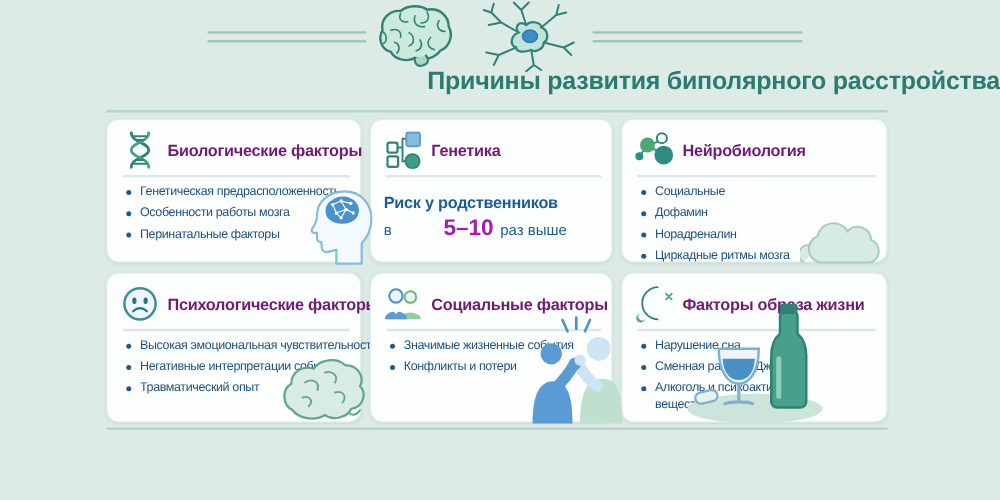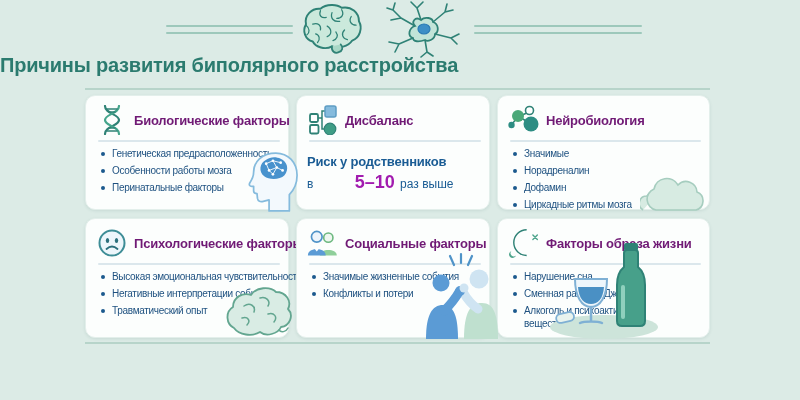--- a/index.html
+++ b/index.html
@@ -9,21 +9,21 @@
 
   
   .hdr-line { position:absolute; height:2px; background:#9dc8bb; border-radius:2px; }
   .l1a { left:166px; top:25px; width:127px; }
   .l1b { left:166px; top:32px; width:127px; }
   .l2a { left:474px; top:25px; width:168px; }
   .l2b { left:474px; top:32px; width:168px; }
   .brain-hdr { position:absolute; left:299px; top:3px; }
   .neuron-hdr { position:absolute; left:381px; top:0px; }
 
-  .page-title { position:absolute; left:0; top:54px; width:800px; text-align:left;
+  .page-title { position:absolute; left:0; top:54px; width:800px; text-align:right;
     font-size:20px; font-weight:bold; color:#2b7b6f; letter-spacing:-0.2px; }
   .divider { position:absolute; height:2px; background:#b7d4ca; left:85px; width:625px; }
   .div-top { top:88px; }
   .div-bottom { top:342px; }
 
   
   .card { position:absolute; background:#fcfefd; border:1px solid #e3efeb; border-radius:10px;
     box-shadow:0 1px 3px rgba(90,130,120,.15); padding:8px 8px 6px 10px; }
   .c0 { left:85px;  top:95px;  width:204px; height:115px; }
   .c1 { left:296px; top:95px;  width:194px; height:115px; }
@@ -117,21 +117,21 @@
     <div class="card-head">
       <span class="icon">
         <svg width="30" height="30" viewBox="0 0 30 30">
           <path d="M10 13 H14 V6 H17 M14 13 V24 H16" fill="none" stroke="#2f8276" stroke-width="1.5"></path>
           <rect x="2" y="9" width="8" height="8" rx="1.5" fill="#fff" stroke="#2f8276" stroke-width="1.8"></rect>
           <rect x="17" y="1" width="11" height="11" rx="2" fill="#85bbdd" stroke="#5e9dc4" stroke-width="1.5"></rect>
           <rect x="2" y="20" width="8.5" height="8.5" rx="1.5" fill="#fff" stroke="#2f8276" stroke-width="1.8"></rect>
           <circle cx="22" cy="24" r="5.8" fill="#3f9d85" stroke="#2f8276" stroke-width="1.2"></circle>
         </svg>
       </span>
-      <h2 class="card-title">Дисбаланс</h2>
+      <h2 class="card-title">Генетика</h2>
     </div>
     <div class="card-rule"></div>
     <div class="risk">
       <div class="risk-l1">Риск у родственников</div>
       <div class="risk-l2">
         <span>в</span>
         <span class="risk-big">5–10</span>
         <span>раз выше</span>
       </div>
     </div>
@@ -147,23 +147,23 @@
           <circle cx="10" cy="11" r="6" fill="#4aa878"></circle>
           <circle cx="23" cy="19" r="7.5" fill="#2d8d83"></circle>
           <circle cx="21.5" cy="5.5" r="4" fill="#fff" stroke="#2f8276" stroke-width="1.6"></circle>
           <circle cx="3.5" cy="20" r="3.2" fill="#2d8d83"></circle>
         </svg>
       </span>
       <h2 class="card-title">Нейробиология</h2>
     </div>
     <div class="card-rule"></div>
     <ul class="items">
-      <li>Значимые</li>
+      <li>Социальные</li>
+      <li>Дофамин</li>
       <li>Норадреналин</li>
-      <li>Дофамин</li>
       <li>Циркадные ритмы мозга</li>
     </ul>
   </section>
 
   <section class="card c3">
     <div class="card-head">
       <span class="icon">
         <svg width="30" height="30" viewBox="0 0 30 30">
           <circle cx="15" cy="15" r="12.5" fill="#edf6fb" stroke="#3e8d96" stroke-width="2"></circle>
           <ellipse cx="10.5" cy="12.5" rx="1.7" ry="2.6" fill="#2b6f7c"></ellipse>

